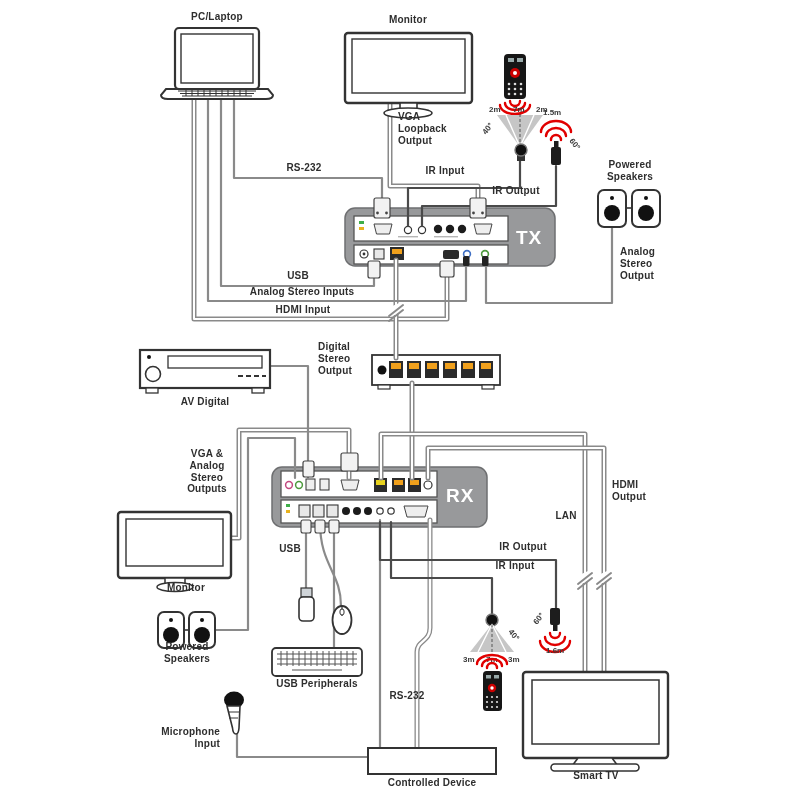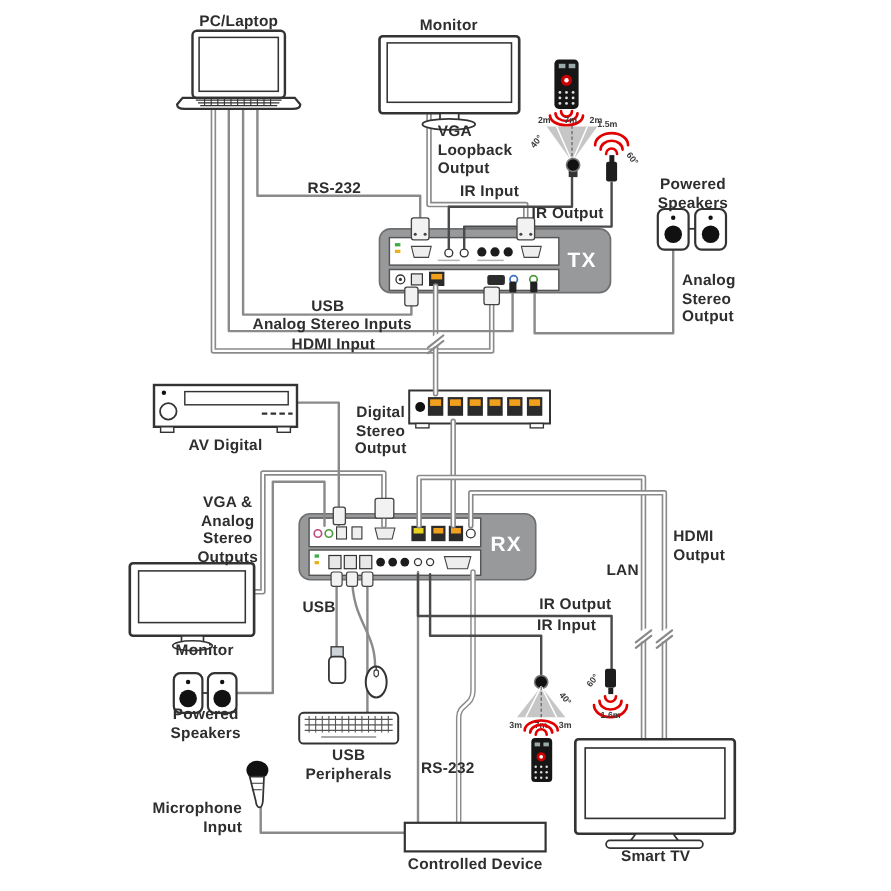--- a/index.html
+++ b/index.html
@@ -1,19 +1,19 @@
 <!DOCTYPE html>
 <html><head>
 <meta charset="utf-8">
 <style>
   html,body{margin:0;padding:0;background:#fff;}
   .canvas{position:relative;width:810px;height:810px;background:#fff;overflow:hidden;
           font-family:"Liberation Sans","DejaVu Sans",sans-serif;}
   svg{position:absolute;left:0;top:0;}
-  .lbl{position:absolute;font-weight:700;font-size:14px;line-height:1.18;color:#2e2e2e;
+  .lbl{position:absolute;font-weight:700;font-size:10px;line-height:1.18;color:#2e2e2e;
        white-space:pre-line;letter-spacing:.2px;}
   .c{text-align:center;} .r{text-align:right;} .l{text-align:left;}
   .devlbl{position:absolute;font-weight:700;color:#fff;font-size:19px;letter-spacing:1px;}
   .irtxt{font:700 8px "Liberation Sans",sans-serif;fill:#3a3a3a;}
 </style>
 </head>
 <body>
 
 <div class="canvas">
 
@@ -362,21 +362,21 @@
 <div class="lbl c" style="left:482px;top:185px;width:68px;">IR Output</div>
 <div class="lbl c" style="left:592px;top:159px;width:76px;">Powered
 Speakers</div>
 <div class="lbl l" style="left:620px;top:246px;width:60px;">Analog
 Stereo
 Output</div>
 <div class="lbl c" style="left:272px;top:270px;width:52px;">USB</div>
 <div class="lbl c" style="left:228px;top:286px;width:148px;">Analog Stereo Inputs</div>
 <div class="lbl c" style="left:240px;top:304px;width:126px;">HDMI Input</div>
 <div class="lbl c" style="left:144px;top:396px;width:122px;">AV Digital</div>
-<div class="lbl l" style="left:318px;top:366px;width:56px;text-align:center;">Digital
+<div class="lbl l" style="left:318px;top:341px;width:56px;">Digital
 Stereo
 Output</div>
 <div class="lbl c" style="left:166px;top:448px;width:82px;">VGA &amp;
 Analog
 Stereo
 Outputs</div>
 <div class="lbl c" style="left:543px;top:484px;width:46px;margin-top:26px;">LAN</div>
 <div class="lbl l" style="left:612px;top:479px;width:70px;">HDMI
 Output</div>
 <div class="lbl c" style="left:138px;top:582px;width:96px;">Monitor</div>

